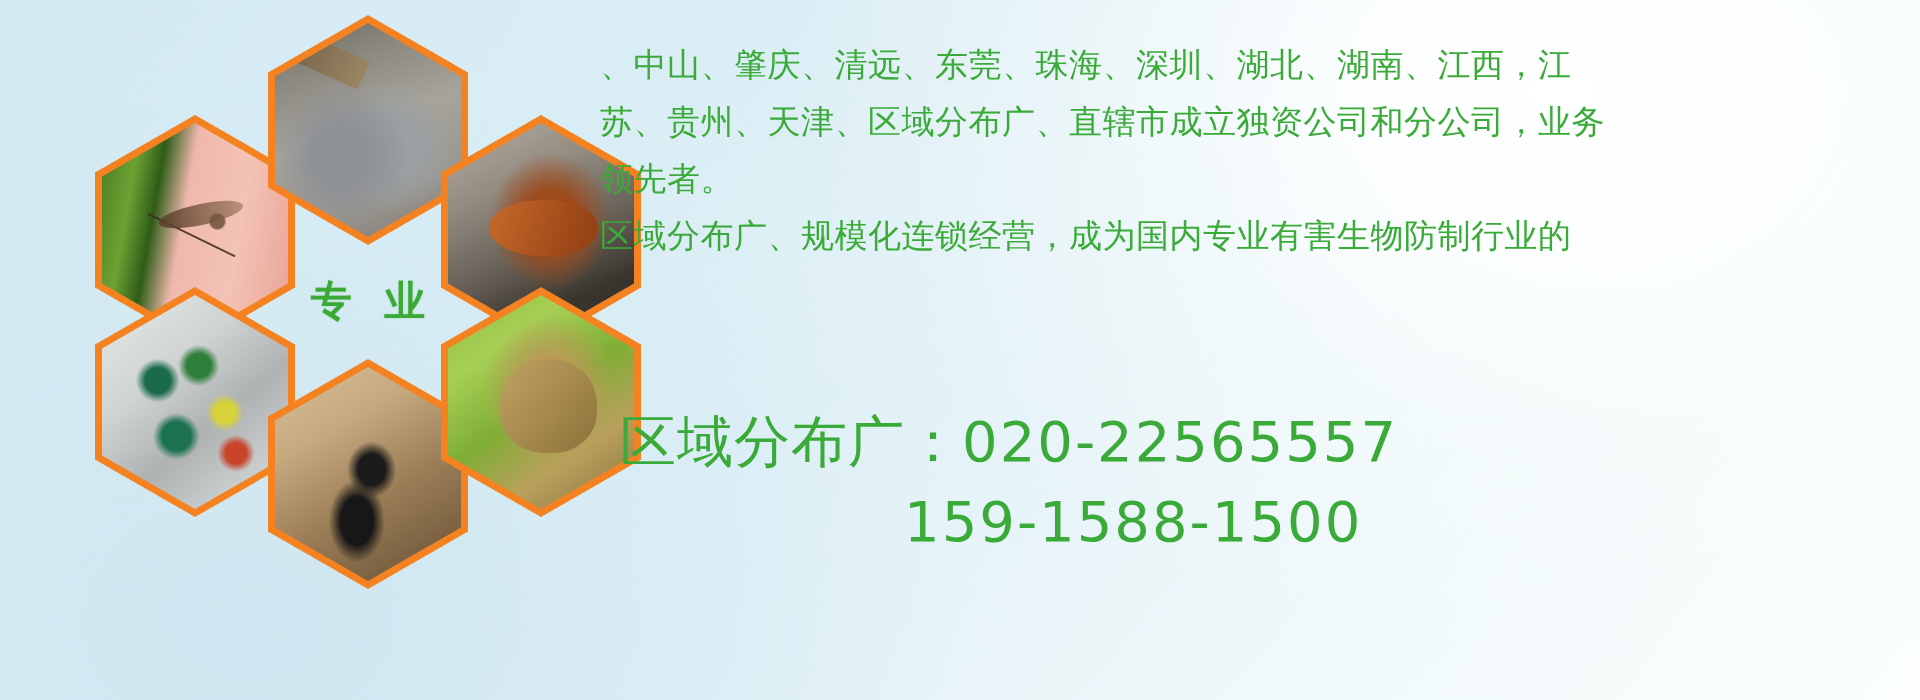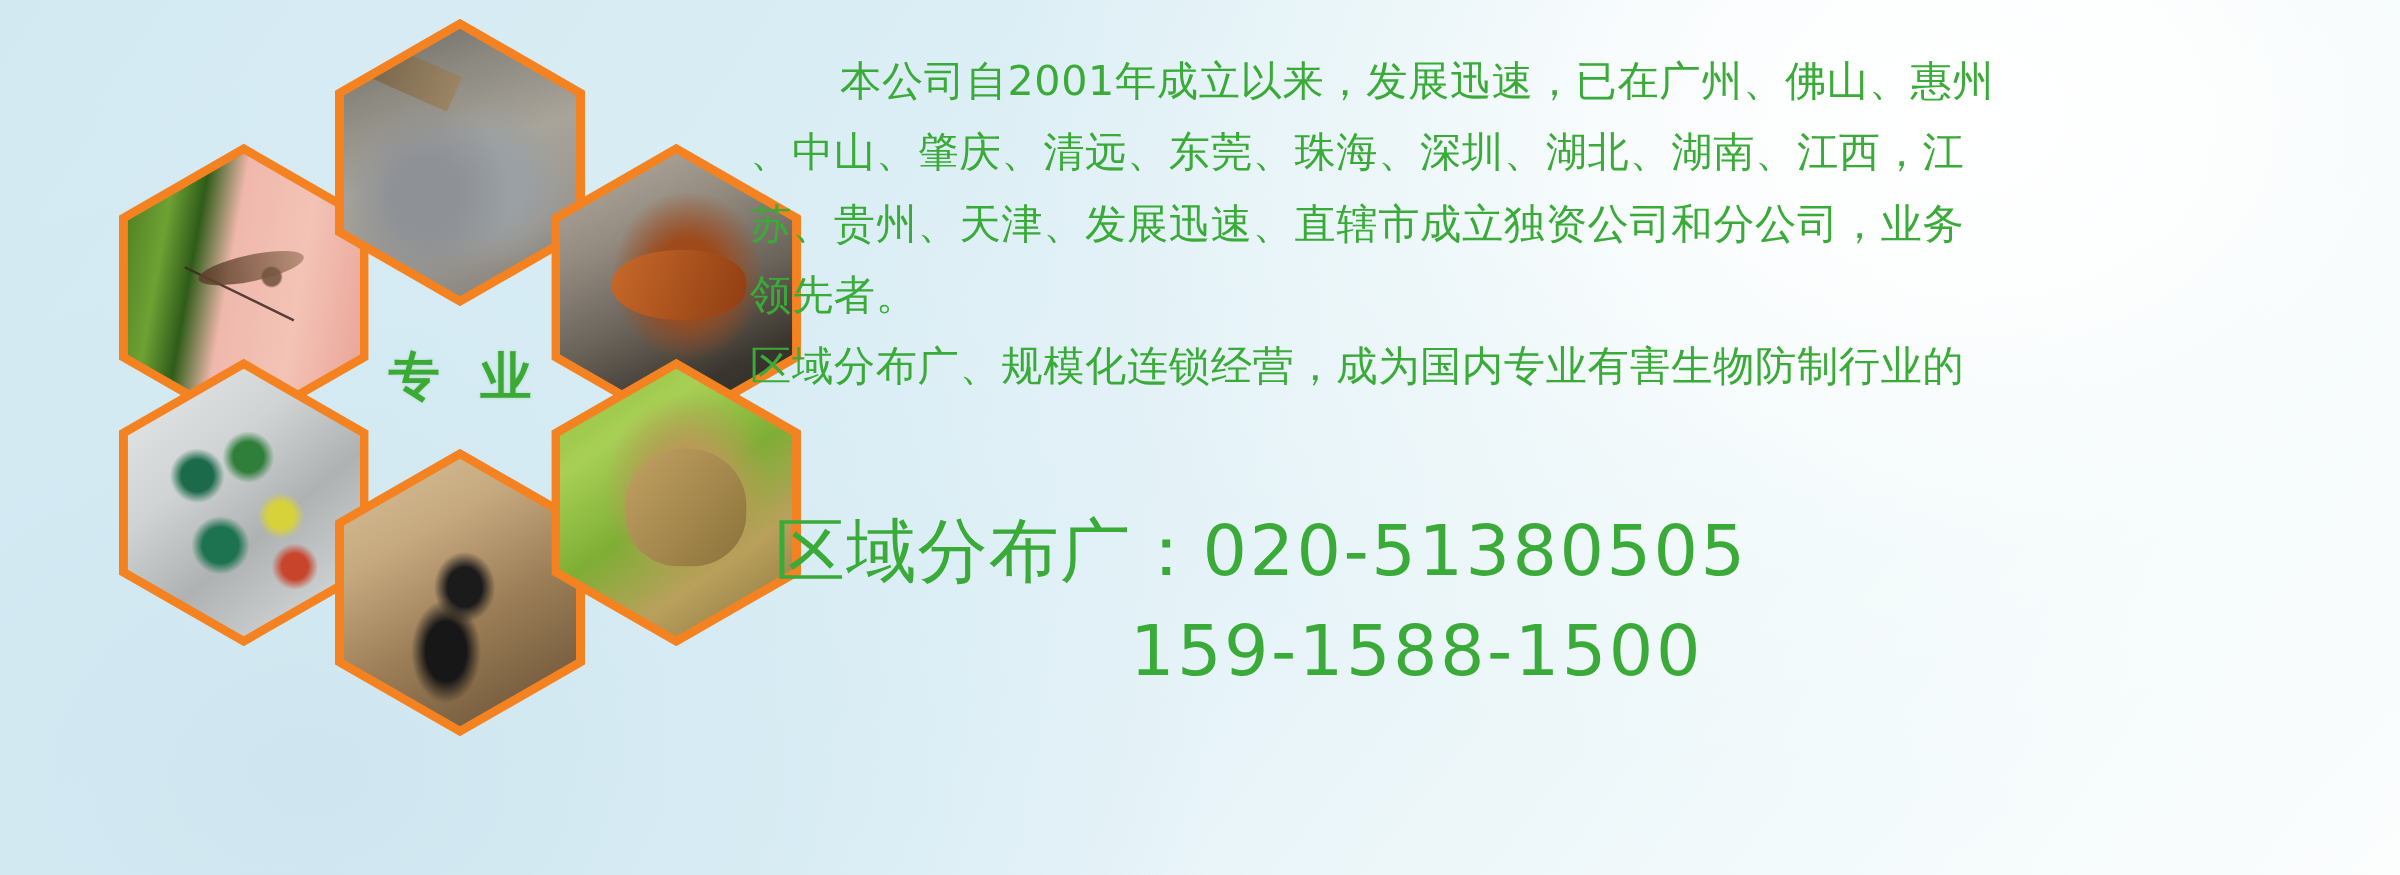--- a/index.html
+++ b/index.html
@@ -191,26 +191,25 @@
     <div class="hex" id="hex-center">
       <div class="inner">
         <div class="center-line">专 业</div>
       </div>
     </div>
 
   </div>
 
   <div id="copy">
     <div id="paragraph">
-      <div class="p-line first">本公司自2001年成立以来，发展迅速，已在广州、佛山、惠州</div>
       <div class="p-line">、中山、肇庆、清远、东莞、珠海、深圳、湖北、湖南、江西，江</div>
-      <div class="p-line">苏、贵州、天津、发展迅速、直辖市成立独资公司和分公司，业务</div>
+      <div class="p-line">苏、贵州、天津、区域分布广、直辖市成立独资公司和分公司，业务</div>
       <div class="p-line">领先者。</div>
       <div class="p-line">区域分布广、规模化连锁经营，成为国内专业有害生物防制行业的</div>
     </div>
   </div>
 
   <div id="contact">
-    <div class="contact-line"><span>区域分布广：</span><span class="contact-num">020-51380505</span></div>
+    <div class="contact-line"><span>区域分布广：</span><span class="contact-num">020-22565557</span></div>
     <div class="contact-line second"><span class="contact-num">159-1588-1500</span></div>
   </div>
 
 </div>
 
 </body></html>

